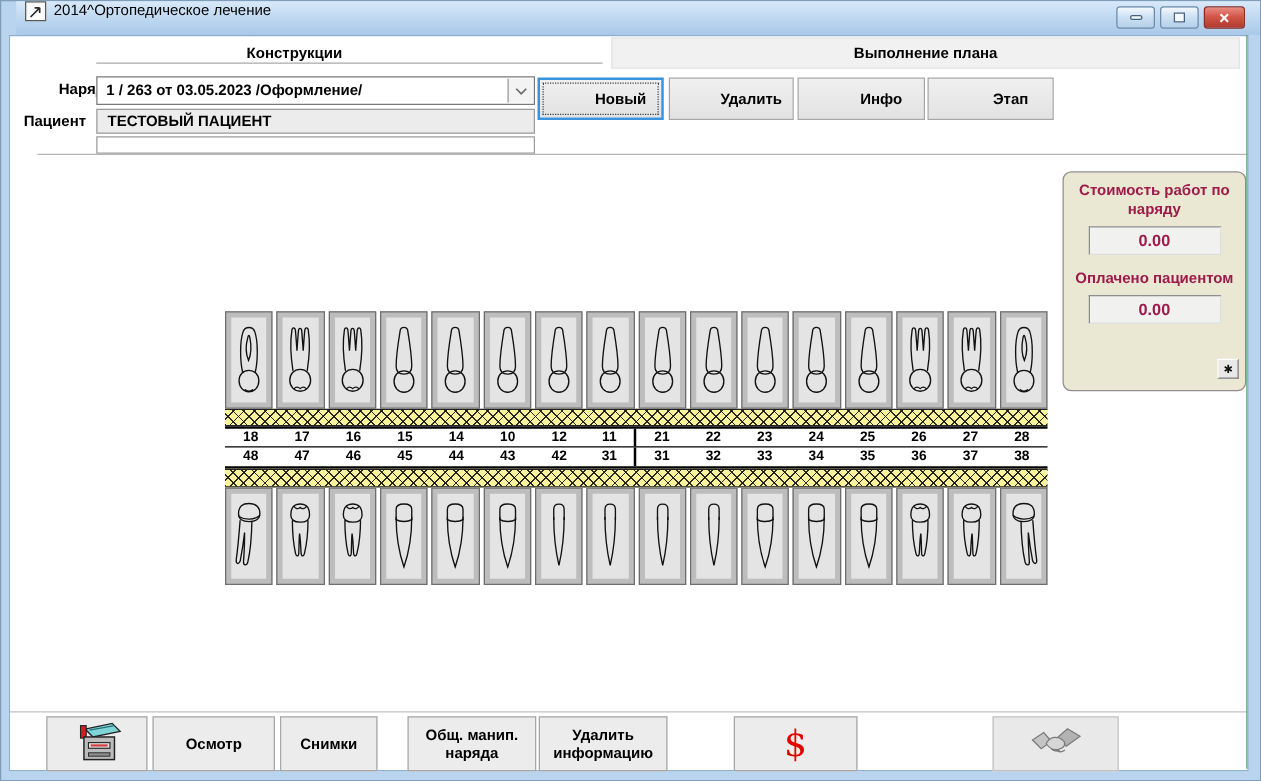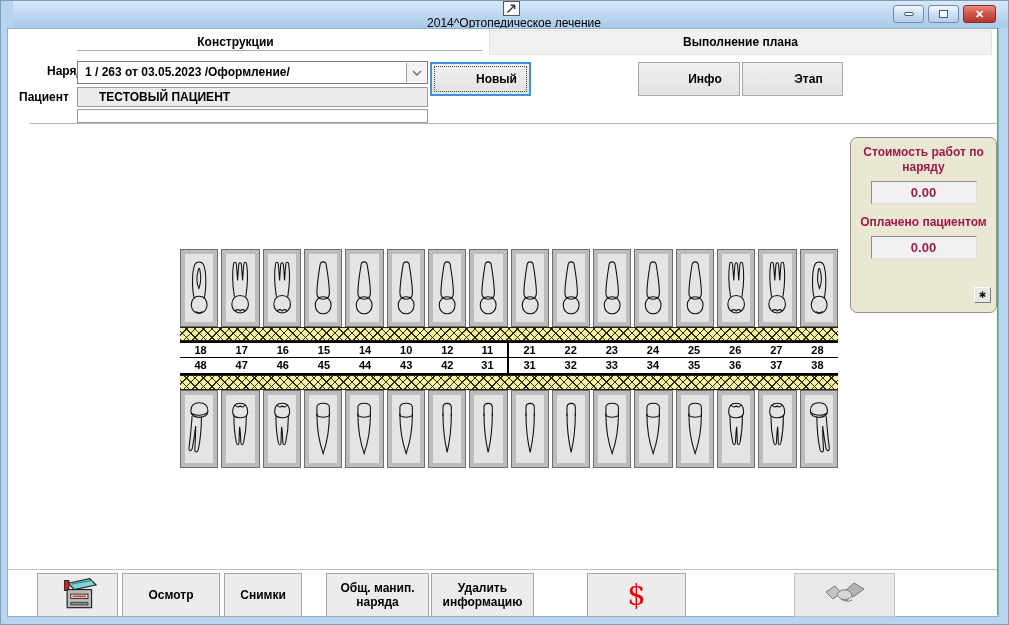--- a/index.html
+++ b/index.html
@@ -3,21 +3,21 @@
 <meta charset="utf-8">
 <style>
   * { box-sizing: border-box; margin: 0; padding: 0; }
   html,body { width:1009px; height:625px; overflow:hidden; }
   body { font-family:"Liberation Sans", sans-serif; position:relative; background:#fff; }
 
   
   .frame { position:absolute; inset:0; background:#b9d4ee; border:1px solid #7f9db9; }
   .titlebar { position:absolute; left:12px; top:0; right:0; height:27px;
     background:linear-gradient(#d8e9f9, #bcd6f0 55%, #a9c9e8);
-    display:flex; align-items:center; padding-left:7px;flex-direction:column; }
+    display:flex; align-items:flex-start; padding-left:7px; }
   .app-icon { width:17px; height:16px; margin-right:6px; background:#f6f6f6;
     border:1px solid #5a5a5a; display:flex; align-items:center; justify-content:center; }
   .title-text { font-size:12px; color:#000; }
   .win-btns { position:absolute; top:4px; right:12px; display:flex; gap:4px; }
   .win-btn { width:31px; height:18px; border:1px solid #6f8baa; border-radius:3px;
     background:linear-gradient(#f3f8fd,#cfe2f3 45%,#b3cfe9); display:flex; align-items:center; justify-content:center; cursor:pointer; }
   .win-btn.close { width:33px; background:linear-gradient(#e88d84,#d4564a 45%,#b23a2e); border-color:#8c2d24;
     color:#fff; font-size:11px; font-weight:bold; }
   .glyph-min { width:10px; height:4px; border:1px solid #44627f; background:#f4f9fd; border-radius:2px; }
   .glyph-max { width:9px; height:8px; border:1px solid #44627f; background:#f4f9fd; }
@@ -33,21 +33,21 @@
   .tab-inactive { position:absolute; left:481px; top:1px; width:503px; height:25px; background:#f1f1f1;
     border:1px solid #e3e3e3; text-align:center; font-weight:bold; font-size:12px; line-height:23px; cursor:pointer; }
 
   
   .form-label { position:absolute; font-size:12px; font-weight:bold; color:#000; }
   .combo { position:absolute; left:69px; top:32px; width:351px; height:23px; background:#fff;
     border:1px solid #7a7a7a; font-size:12px; font-weight:bold; line-height:21px; padding-left:7px; cursor:pointer; }
   .combo-btn { position:absolute; right:1px; top:1px; bottom:1px; width:20px; background:#f3f3f3;
     border-left:1px solid #9c9c9c; display:flex; align-items:center; justify-content:center; }
   .patient-field { position:absolute; left:69px; top:58px; width:351px; height:20px; background:#ececec;
-    border:1px solid #9c9c9c; font-size:12px; font-weight:bold; line-height:18px; padding-left:21px; }
+    border:1px solid #9c9c9c; font-size:12px; font-weight:bold; line-height:18px; padding-left:8px; }
   .note-field { position:absolute; left:69px; top:80px; width:351px; height:14px; background:#fff;
     border:1px solid #9c9c9c; font-size:10px; }
 
   .btn { background:linear-gradient(#f0f0f0,#e2e2e2); border:1px solid #a6a6a6;
     font-family:"Liberation Sans",sans-serif; font-size:12px; font-weight:bold; color:#000;
     display:flex; align-items:center; justify-content:center; text-align:center; line-height:14px; cursor:pointer; }
   .top-btn { position:absolute; top:33px; height:34px;padding-left:32px; }
   .btn-focused { border:2px solid #3a93dd; outline:1px dotted #444; outline-offset:-5px; }
 
   .hsep1 { position:absolute; left:22px; right:0; top:94px; height:1px; background:#b5b5b5; }
@@ -126,20 +126,21 @@
         <svg width="10" height="6" viewBox="0 0 10 6">
             <polyline points="1,1 5,5 9,1" fill="none" stroke="#6a6a6a" stroke-width="1.4"></polyline>
           </svg>
       </span>
     </div>
     <div class="form-label" style="left:11px; top:61px;">Пациент</div>
     <div class="patient-field">ТЕСТОВЫЙ ПАЦИЕНТ</div>
     <div class="note-field"></div>
 
     <button class="btn top-btn btn-focused" style="left:422px; width:101px;">Новый</button>
+    <button class="btn top-btn" style="left:527px; width:100px;">Удалить</button>
     <button class="btn top-btn" style="left:630px; width:102px;">Инфо</button>
     <button class="btn top-btn" style="left:734px; width:101px;">Этап</button>
 
     <div class="hsep1"></div>
 
     <div class="cost-panel">
       <div class="cost-title">Стоимость работ по наряду</div>
       <div class="cost-field">0.00</div>
       <div class="cost-title paid-label">Оплачено пациентом</div>
       <div class="cost-field">0.00</div>

